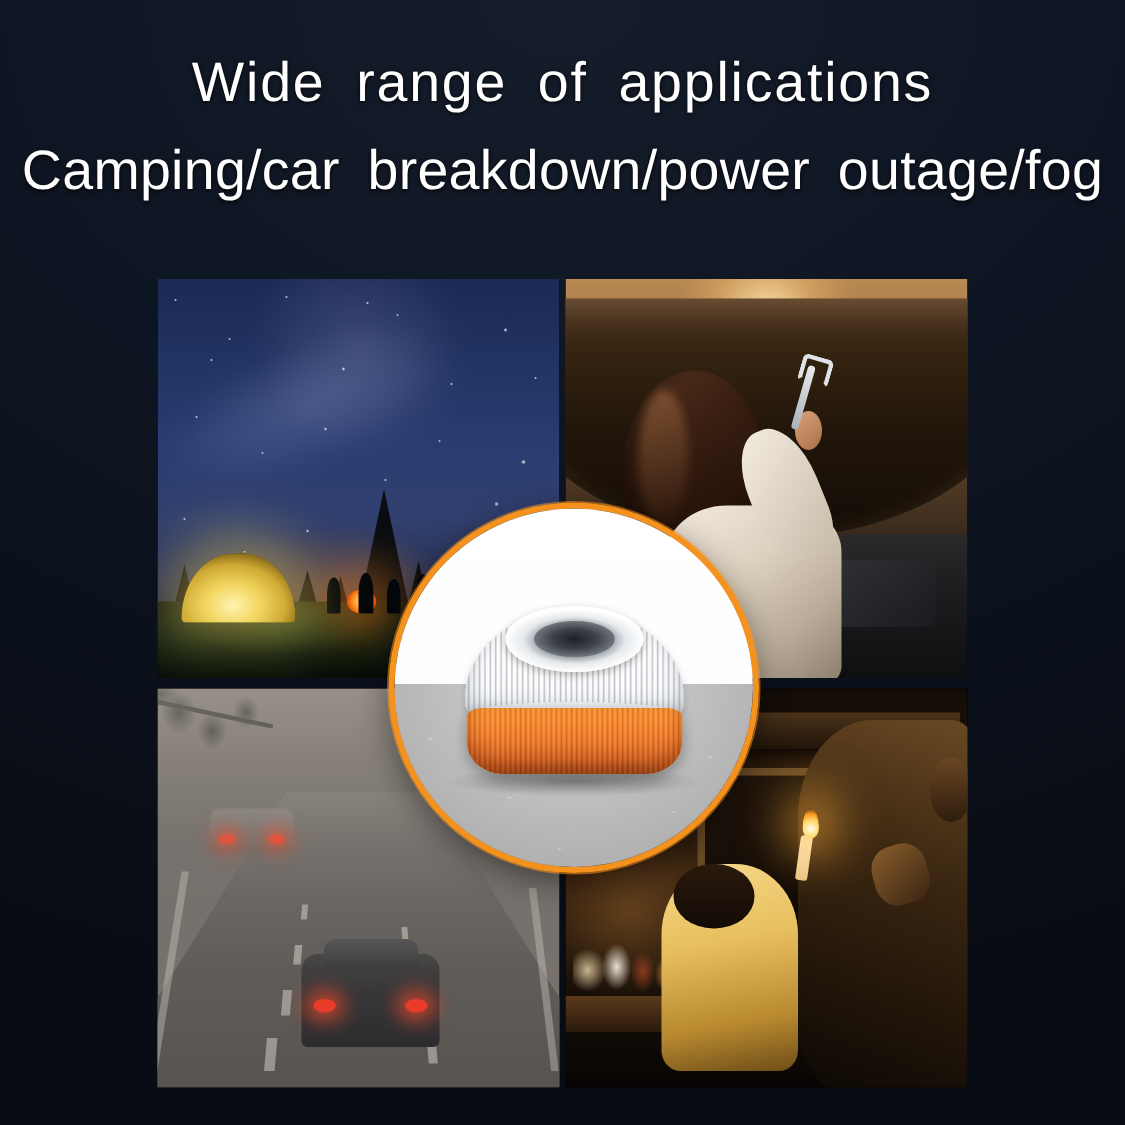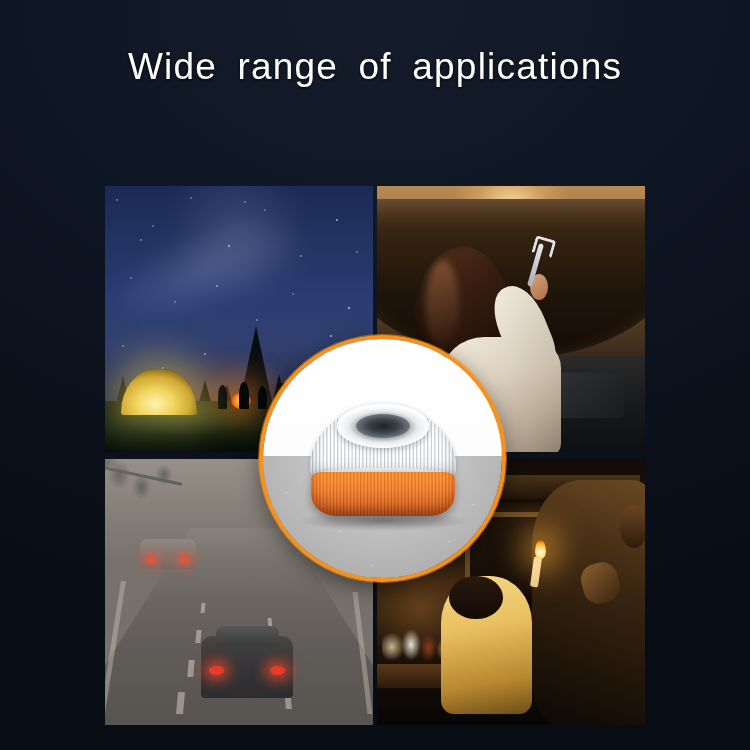--- a/index.html
+++ b/index.html
@@ -9,21 +9,21 @@
     font-family:"Liberation Sans",sans-serif;
   }
   .stage{position:relative;width:750px;height:750px;overflow:hidden;
     background:
       radial-gradient(120% 90% at 50% 0%, #151d2b 0%, #0e1522 45%, #080c14 100%);
   }
   
   .headline{position:absolute;left:0;top:0;width:750px;text-align:center;z-index:30;}
   .hl1{
     color:#ffffff;font-size:37px;line-height:1;letter-spacing:1.2px;
-    word-spacing:9px;font-weight:400;margin-top:48px;
+    word-spacing:9px;font-weight:400;margin-top:36px;
     text-shadow:0 1px 3px rgba(0,0,0,.8);
   }
   .hl2{
     color:#ffffff;font-size:37px;line-height:1;letter-spacing:.2px;
     word-spacing:8px;font-weight:400;margin-top:22px;
     text-shadow:0 1px 3px rgba(0,0,0,.8);
   }
   
   .grid{position:absolute;left:105px;top:186px;width:540px;height:539px;z-index:10;}
   .cell{position:absolute;width:268px;height:266px;overflow:hidden;background:#000;}
@@ -243,20 +243,21 @@
     width:172px;height:20px;border-radius:50%;
     background:radial-gradient(closest-side,rgba(60,60,60,.45),rgba(60,60,60,0) 100%);}
 </style>
 </head>
 <body>
 
 <div class="stage">
 
   <div class="headline">
     <div class="hl1">Wide range of applications</div>
+    <div class="hl2">Camping/car breakdown/power outage/fog</div>
   </div>
 
   <div class="grid">
 
     <div class="cell c-tl">
       <div class="night-sky">
         <div class="milkyway"></div>
         <div class="stars"></div>
         <div class="treeline">
           <div class="tree" style="left:2%;  border-left-width:13px;border-right-width:13px;border-bottom-width:54px;"></div>

